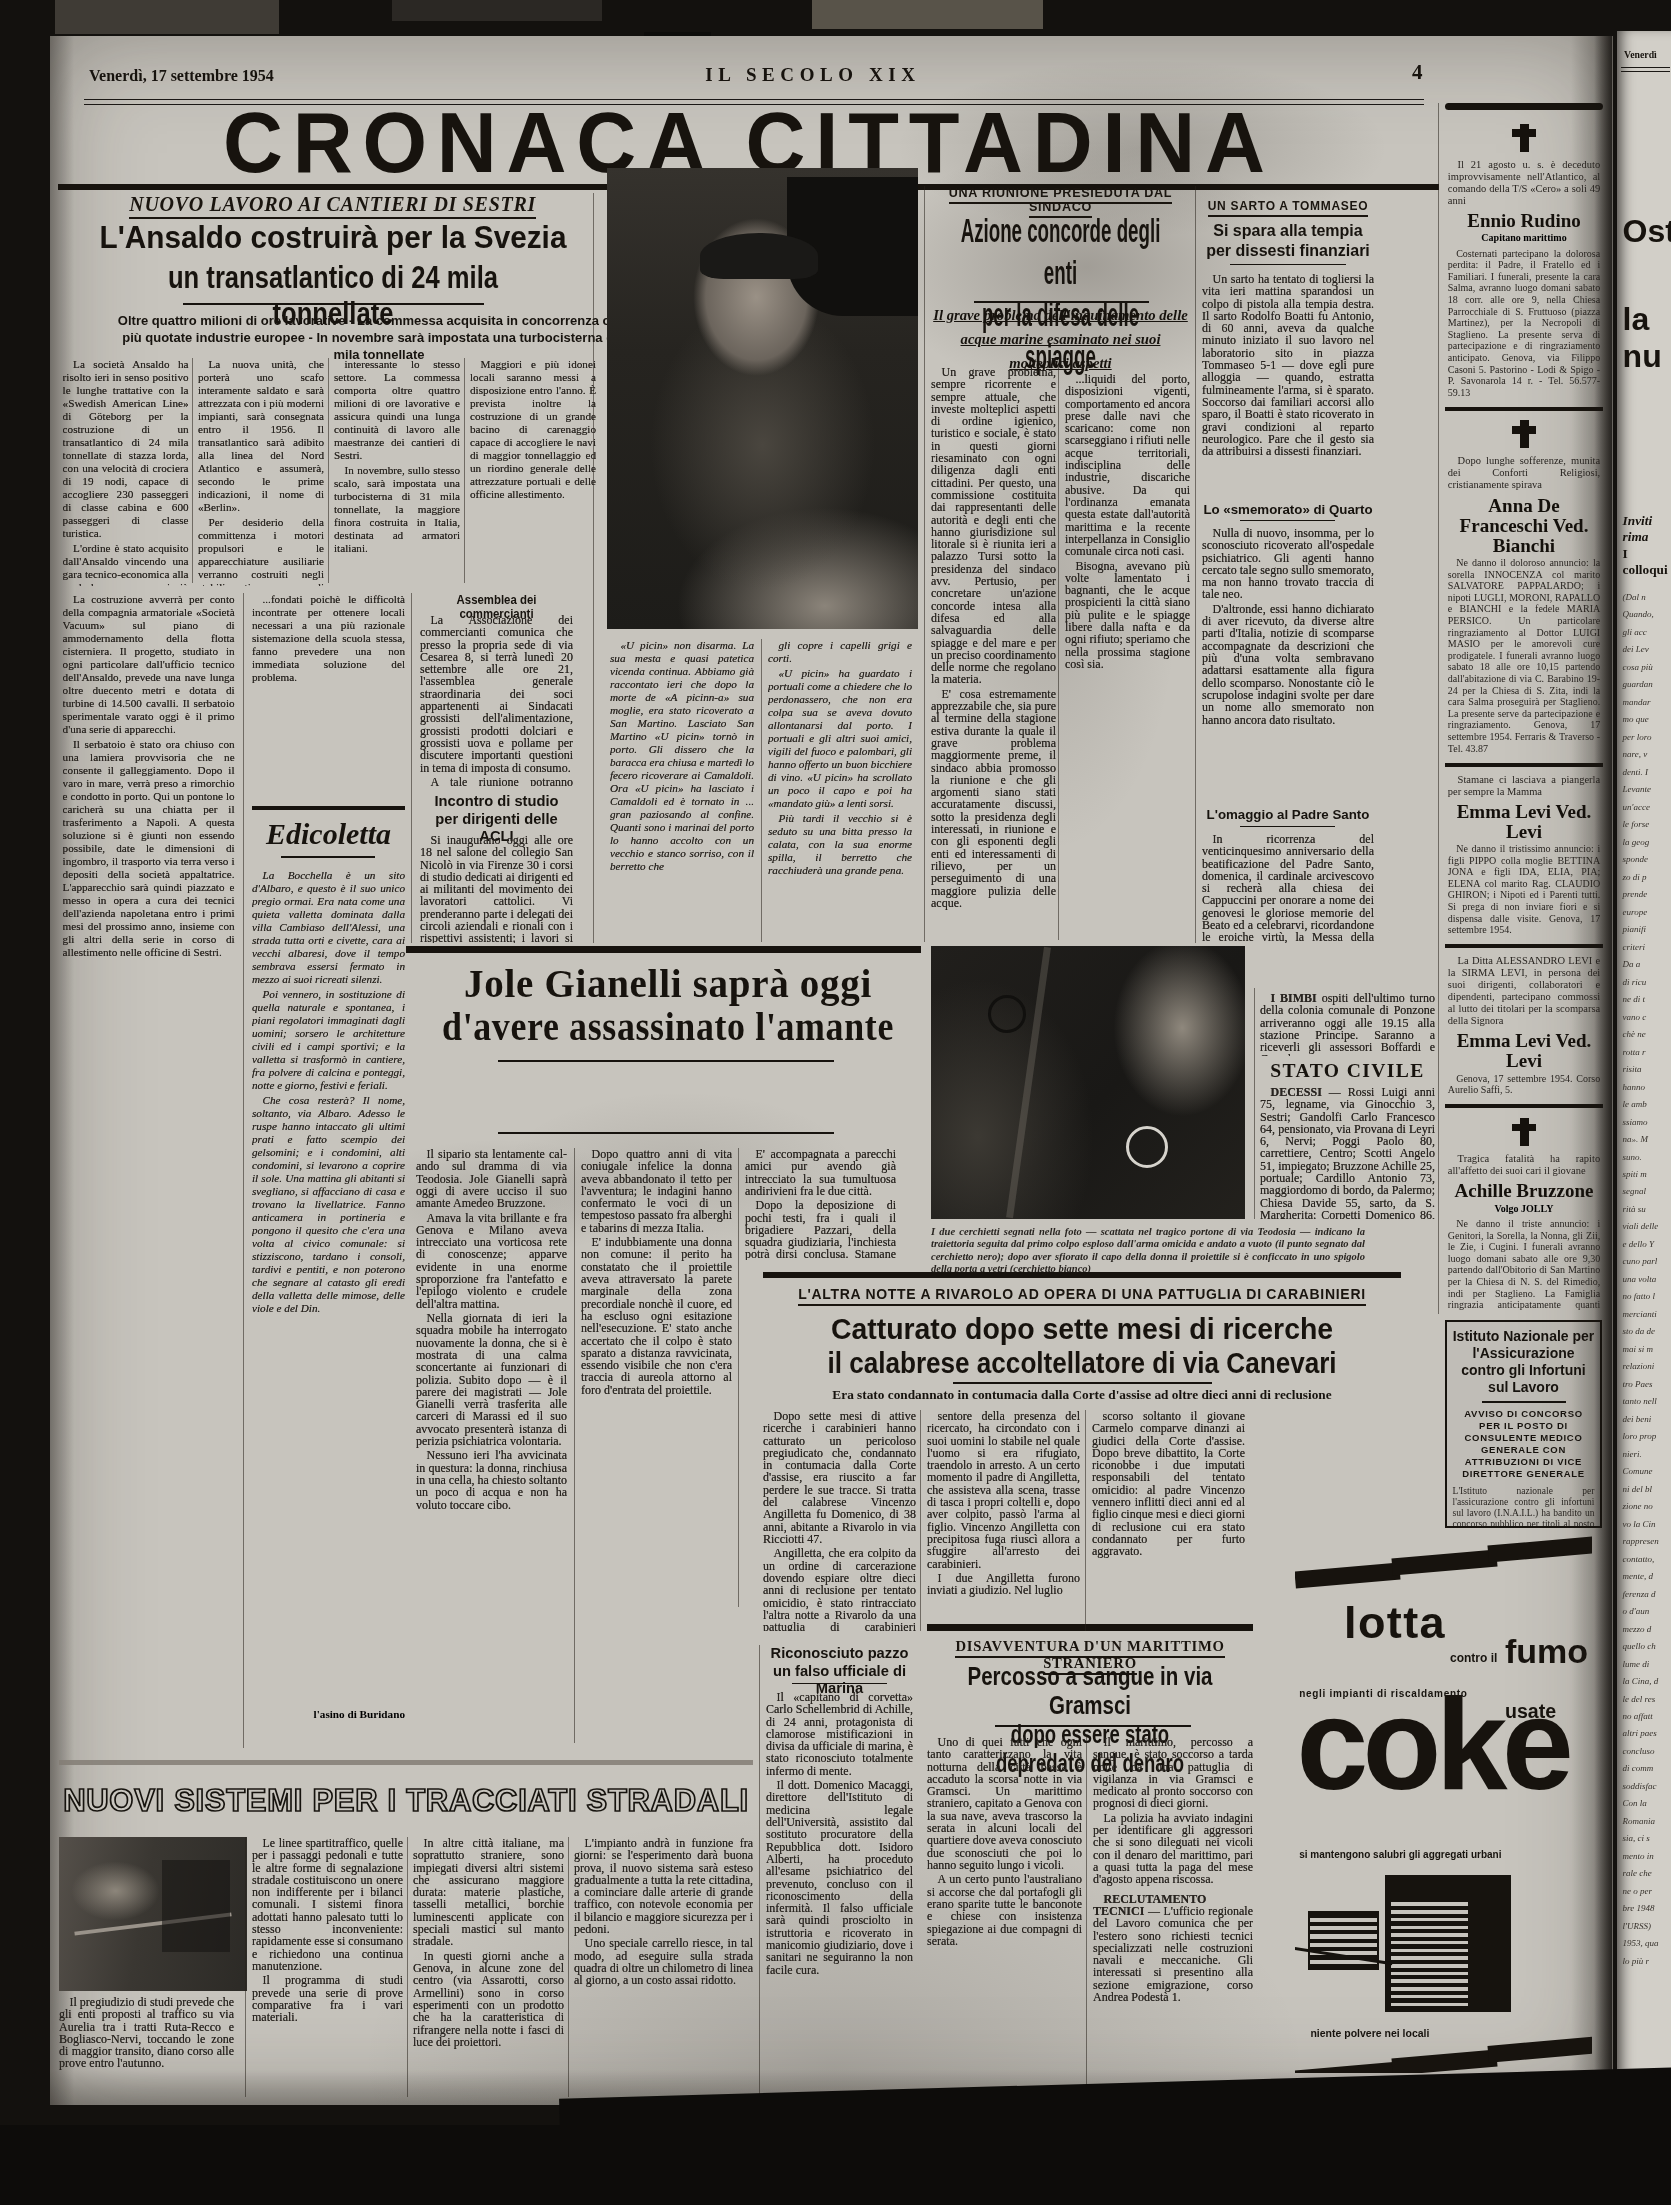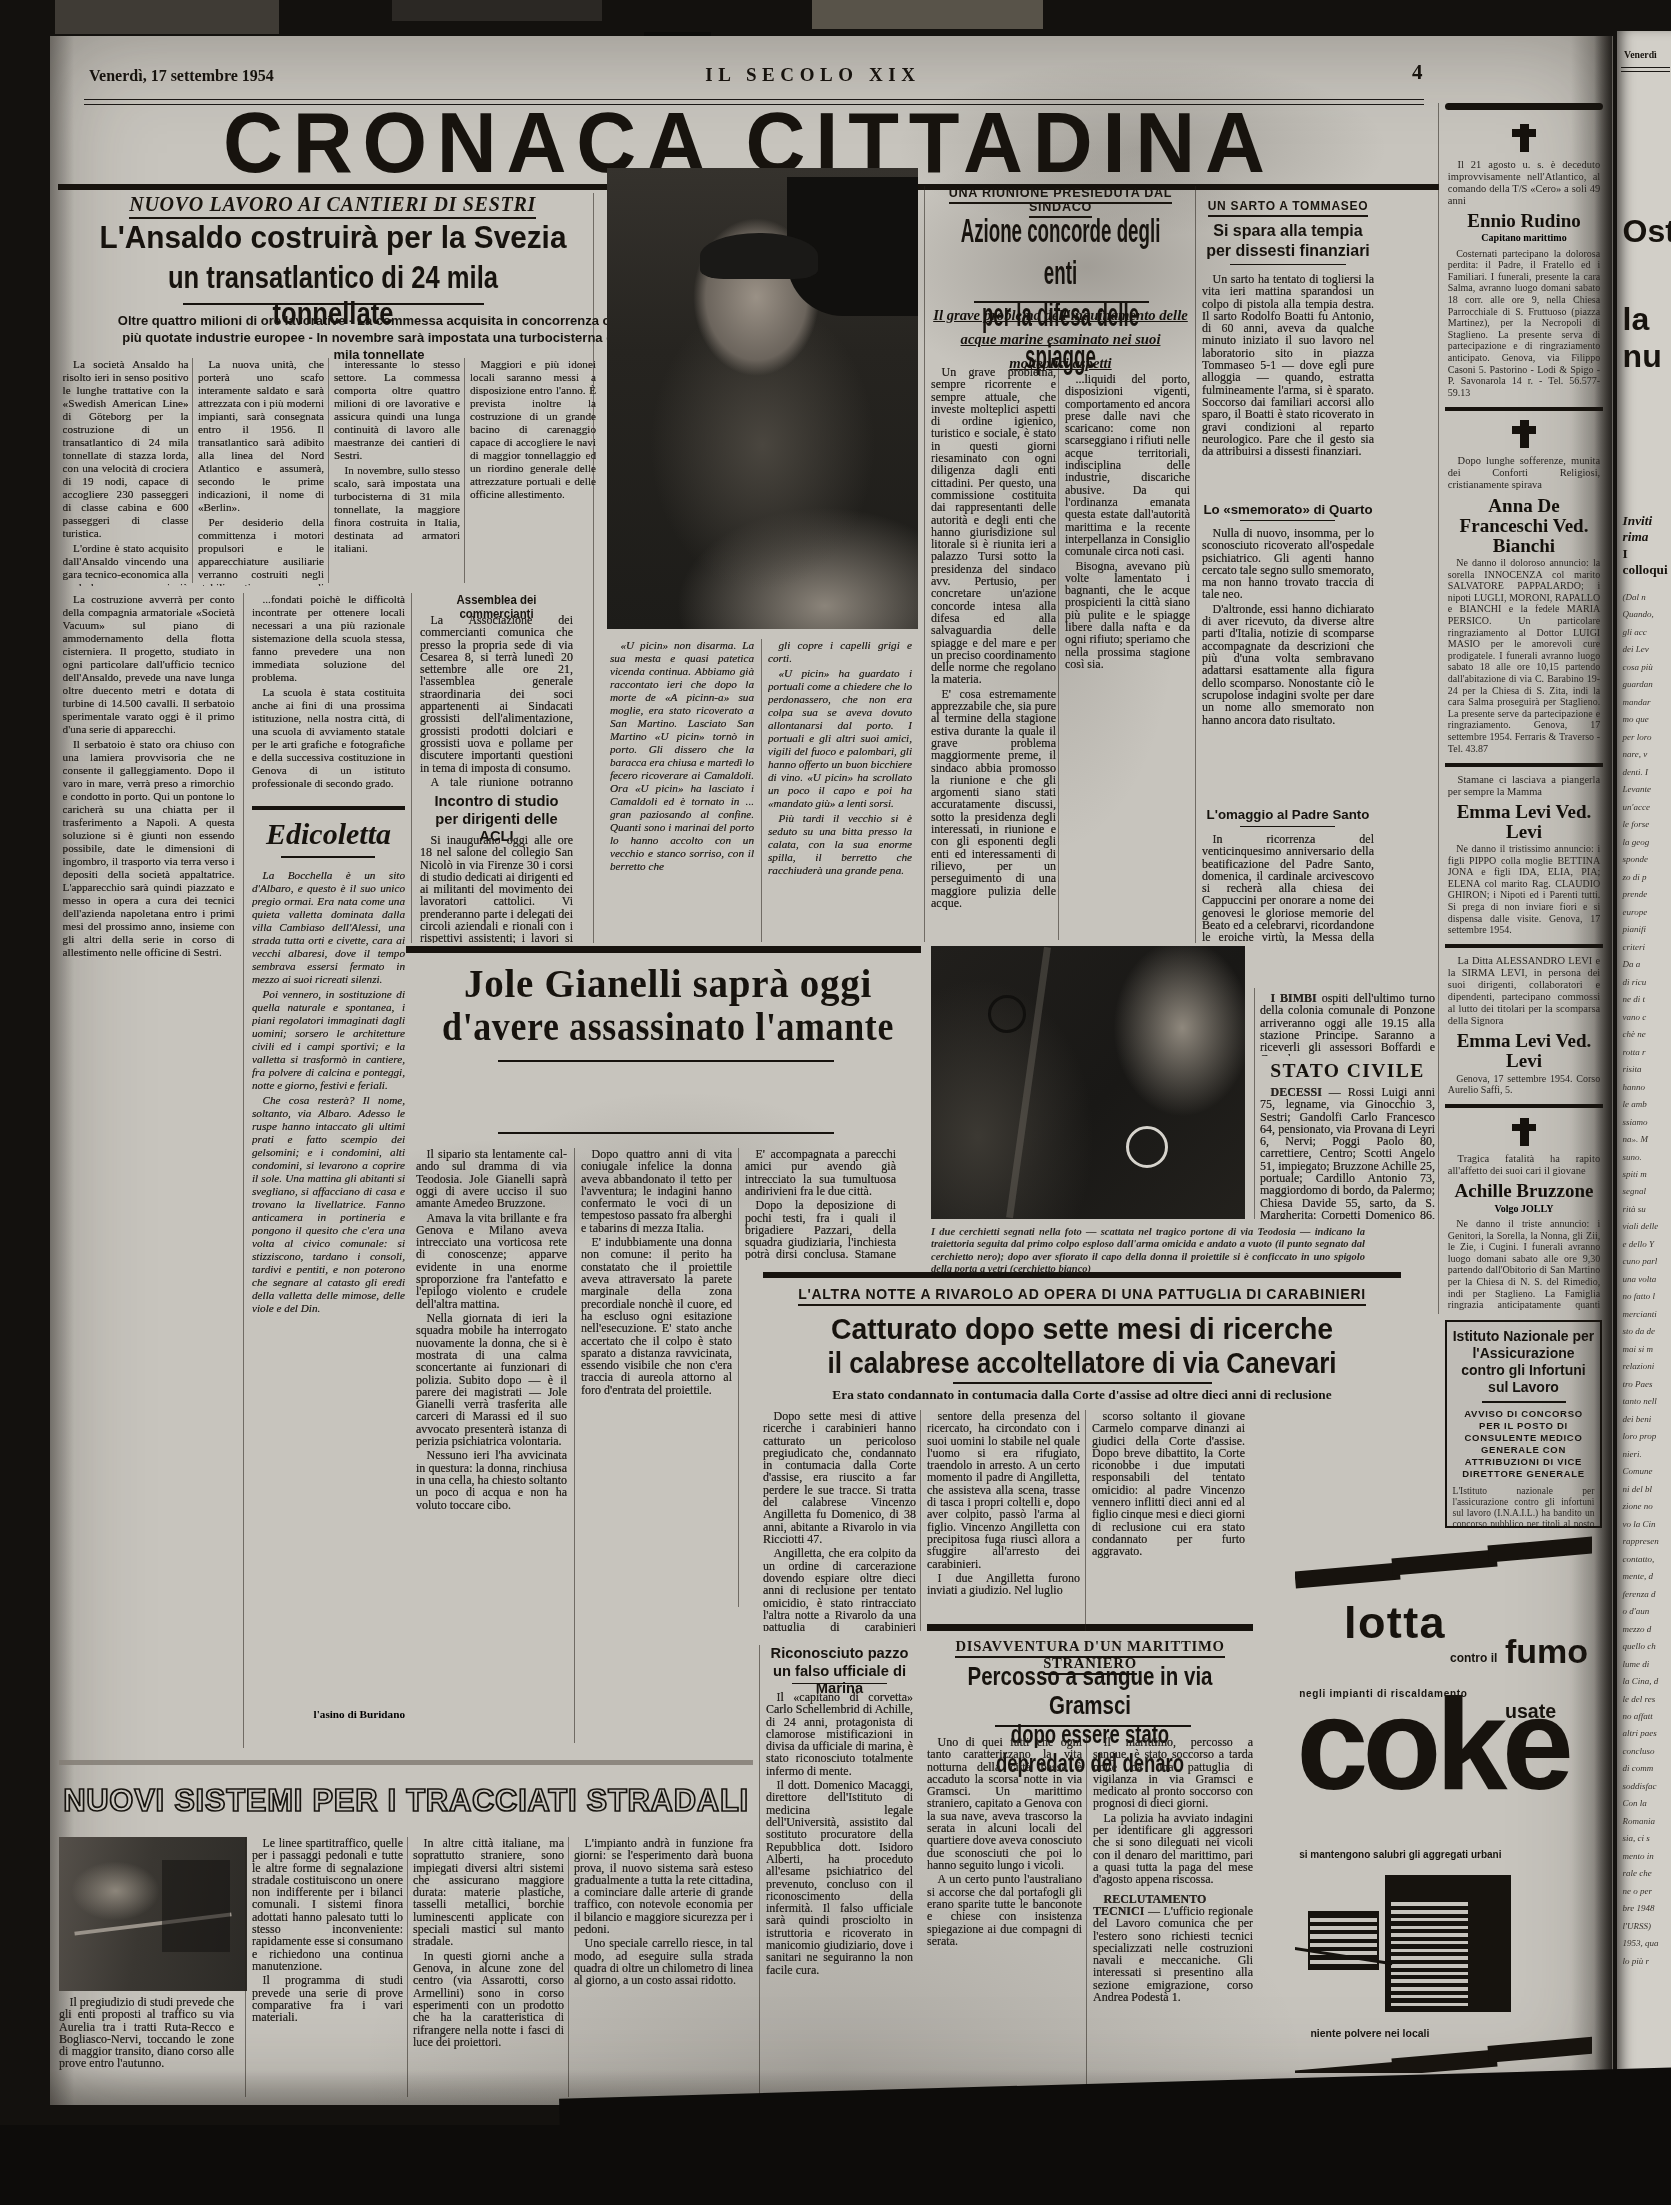--- a/index.html
+++ b/index.html
@@ -85,21 +85,20 @@
     <div class="col" style="left:420px;top:322px;width:126px;height:228px;">
         <p>Maggiori e più idonei locali saranno messi a disposizione entro l'anno. È prevista inoltre la costruzione di un grande bacino di carenaggio capace di accogliere le navi di maggior tonnellaggio ed un riordino generale delle attrezzature portuali e delle officine allestimento.</p>
       </div>
     <div class="col" style="left:12.6px;top:557px;width:172px;height:595px;">
         <p>La costruzione avverrà per conto della compagnia armatoriale «Società Vacuum» sul piano di ammodernamento della flotta cisterniera. Il progetto, studiato in ogni particolare dall'ufficio tecnico dell'Ansaldo, prevede una nave lunga oltre duecento metri e dotata di turbine di 14.500 cavalli. Il serbatoio sperimentale varato oggi è il primo d'una serie di apparecchi.</p>
         <p>Il serbatoio è stato ora chiuso con una lamiera provvisoria che ne consente il galleggiamento. Dopo il varo in mare, verrà preso a rimorchio e condotto in porto. Qui un pontone lo caricherà su una chiatta per il trasferimento a Napoli. A questa soluzione si è giunti non essendo possibile, date le dimensioni di ingombro, il trasporto via terra verso i depositi della società appaltatrice. L'apparecchio sarà quindi piazzato e messo in opera a cura dei tecnici dell'azienda napoletana entro i primi mesi del prossimo anno, insieme con gli altri della serie in corso di allestimento nelle officine di Sestri.</p>
       </div>
 
     <div class="col" style="left:202px;top:557px;width:153px;height:210px;">
         <p>...fondati poichè le difficoltà incontrate per ottenere locali necessari a una più razionale sistemazione della scuola stessa, fanno prevedere una non immediata soluzione del problema.</p>
-        <p>La scuola è stata costituita anche ai fini di una prossima istituzione, nella nostra città, di una scuola di avviamento statale per le arti grafiche e fotografiche e della successiva costituzione in Genova di un istituto professionale di secondo grado.</p>
       </div>
     <div class="hr" style="left:202px;top:770px;width:153px;height:4.2px;"></div>
 
     <div class="abs hserif ctr" style="left:202px;top:781px;width:153px;font-size:30px;font-style:italic;">Edicoletta</div>
     <div class="hr" style="left:231px;top:820px;width:94px;height:2.1px;"></div>
     <div class="col ital" style="left:202px;top:833px;width:153px;height:833px;">
         <p>La Bocchella è un sito d'Albaro, e questo è il suo unico pregio ormai. Era nata come una quieta valletta dominata dalla villa Cambiaso dell'Alessi, una strada tutta orti e civette, cara ai vecchi albaresi, dove il tempo sembrava essersi fermato in mezzo ai suoi ricreati silenzi.</p>
         <p>Poi vennero, in sostituzione di quella naturale e spontanea, i piani regolatori immaginati dagli uomini; sorsero le architetture civili ed i campi sportivi; e la valletta si trasformò in cantiere, fra polvere di calcina e ponteggi, notte e giorno, festivi e feriali.</p>
         <p>Che cosa resterà? Il nome, soltanto, via Albaro. Adesso le ruspe hanno intaccato gli ultimi prati e fatto scempio dei gelsomini; e i condomini, alti condomini, si levarono a coprire il sole. Una mattina gli abitanti si svegliano, si affacciano di casa e trovano la livellatrice. Fanno anticamera in portineria e pongono il quesito che c'era una volta al civico comunale: si stizziscono, tardano i consoli, tardivi e pentiti, e non poterono che segnare al catasto gli eredi della valletta delle mimose, delle viole e del Din.</p>
       </div>

